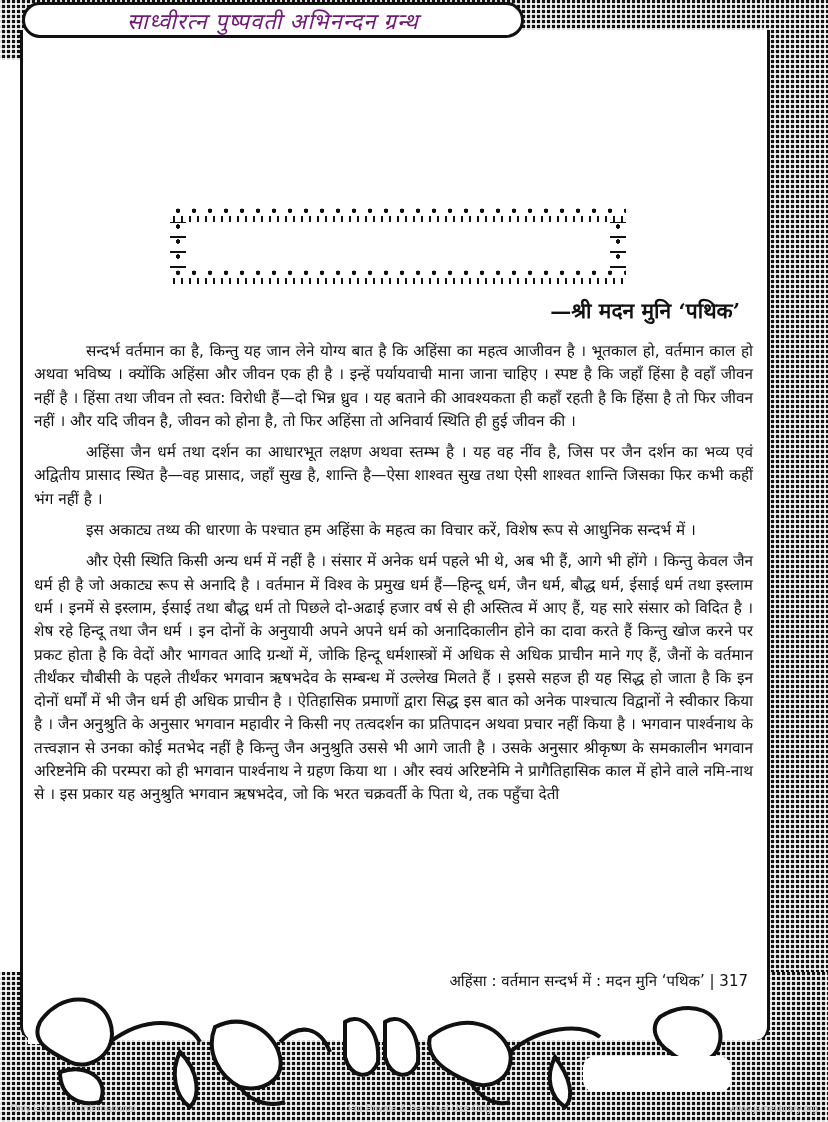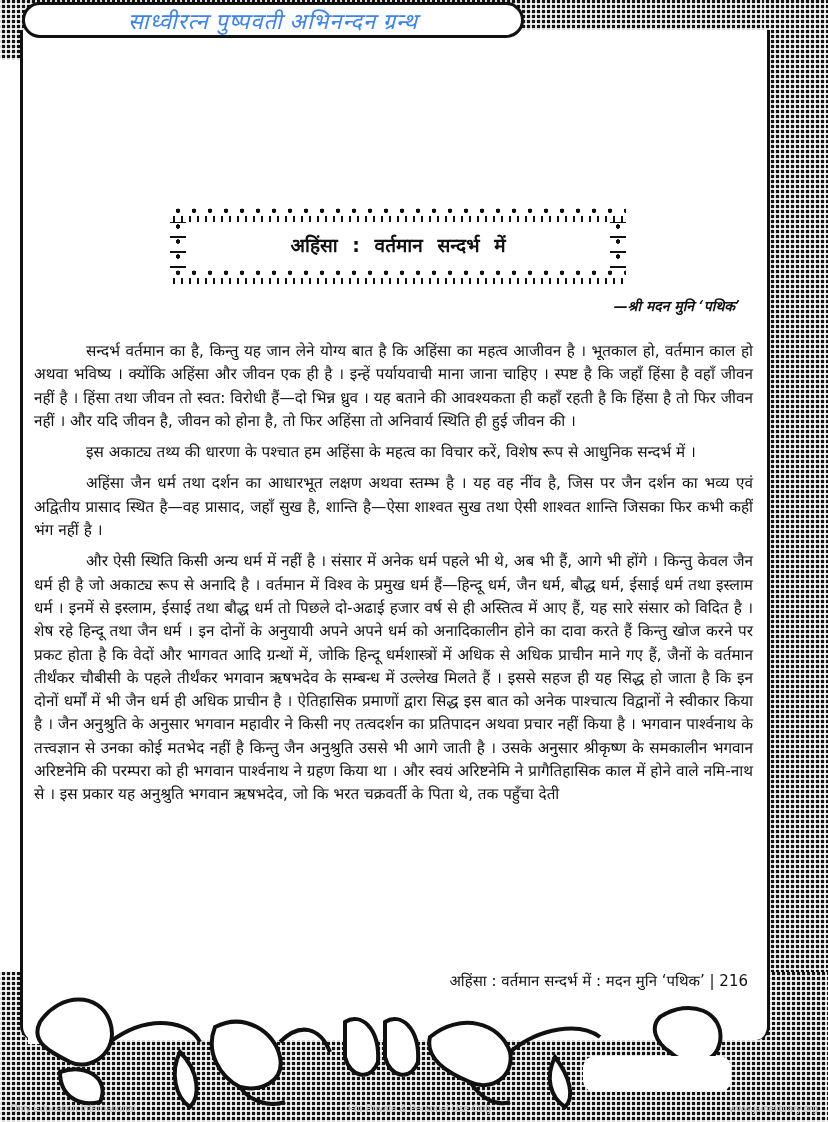--- a/index.html
+++ b/index.html
@@ -11,41 +11,41 @@
       linear-gradient(0deg, rgba(255,255,255,0.85) 1.6px, transparent 1.6px);
     background-size:5px 5px; }
   #top-grid { left:0; top:0; width:828px; height:34px; }
   #right-grid { right:0; top:0; width:64px; height:1122px; }
   #left-strip { left:0; top:0; width:24px; height:60px; }
   #bottom-grid { left:0; bottom:0; width:828px; height:150px; }
   .page { position:absolute; left:20px; top:30px; width:744px; height:1010px; background:#fff;
     border-radius:0 0 14px 14px; border-left:3px solid #111; border-right:3px solid #111; }
   .banner { position:absolute; left:22px; top:2px; width:496px; height:30px; background:#fff;
     border:3px solid #111; border-radius:18px; display:flex; align-items:center; justify-content:center; z-index:3; }
-  .banner span { font-family:Liberation Serif, serif; font-style:italic; font-size:22px; letter-spacing:1px; color:#3b82f6; }
+  .banner span { font-family:Liberation Sans, sans-serif; font-style:italic; font-size:22px; letter-spacing:1px; color:#701a75; }
   .title-box { position:absolute; left:170px; top:206px; width:456px; height:78px; z-index:2; }
   .tulip-row { position:absolute; left:0; width:456px; height:16px;
     background:
       radial-gradient(circle at 50% 30%, #111 2px, transparent 2.5px),
       linear-gradient(#fff,#fff);
     background-size:16px 16px; }
   .tulip-row::after { content:""; position:absolute; inset:0;
     background: repeating-linear-gradient(90deg, transparent 0 3px, #111 3px 5px, transparent 5px 11px, #111 11px 13px, transparent 13px 16px);
     -webkit-mask: linear-gradient(0deg,#000 0 40%, transparent 40%); mask: linear-gradient(0deg,#000 0 40%, transparent 40%); }
   .tulip-top { top:0; } .tulip-bottom { bottom:0; }
   .tulip-col { position:absolute; top:16px; width:16px; height:46px;
     background:
       radial-gradient(circle at 50% 30%, #111 2px, transparent 2.5px);
     background-size:16px 15px; border-bottom:none; }
   .tulip-col::after { content:""; position:absolute; inset:0;
     background: repeating-linear-gradient(0deg, #111 0 2px, transparent 2px 15px); }
   .tulip-left { left:0; } .tulip-right { right:0; }
   .title-text { position:absolute; left:20px; right:20px; top:20px; height:38px; display:flex; align-items:center; justify-content:center;
     font-size:19px; font-weight:bold; word-spacing:8px; }
-  .author { position:absolute; right:88px; top:296px; font-family:"DejaVu Serif", serif; font-style:italic; font-weight:bold; font-size:14px; }
+  .author { position:absolute; right:88px; top:296px; font-family:"DejaVu Serif", serif; font-weight:bold; font-size:21px; }
   .body-text { position:absolute; left:34px; width:736px; top:340px; font-family:"DejaVu Sans", sans-serif; font-size:15.3px; line-height:23.3px; text-align:justify; z-index:2; }
   .body-text p { margin:0 17px 8px 0; text-indent:52px; }
   .footer-line { position:absolute; right:80px; top:970px; font-size:15px; z-index:2; }
   .floral { position:absolute; left:0; bottom:0; width:828px; height:140px; z-index:4; }
   .wm { position:absolute; bottom:8px; font-size:10px; color:#bbb; z-index:5; font-family:"Liberation Sans", sans-serif; }
   .wm-left { left:10px; } .wm-center { left:348px; } .wm-right { right:10px; }
   .white-tab { position:absolute; left:583px; bottom:30px; width:148px; height:36px; background:#fff; border-radius:12px; z-index:5; }
 </style>
 </head>
 <body>
@@ -59,33 +59,32 @@
 
 <div class="banner">
   <span>साध्वीरत्न पुष्पवती अभिनन्दन ग्रन्थ</span>
 </div>
 
 <div class="title-box">
   <div class="tulip-row tulip-top"></div>
   <div class="tulip-col tulip-left"></div>
   <div class="tulip-col tulip-right"></div>
   <div class="tulip-row tulip-bottom"></div>
-  <div class="title-text">अहिंसा : वर्तमान सन्दर्भ में</div>
 </div>
 
 <div class="author">—श्री मदन मुनि ‘पथिक’</div>
 
 <div class="body-text">
   <p>सन्दर्भ वर्तमान का है, किन्तु यह जान लेने योग्य बात है कि अहिंसा का महत्व आजीवन है । भूतकाल हो, वर्तमान काल हो अथवा भविष्य । क्योंकि अहिंसा और जीवन एक ही है । इन्हें पर्यायवाची माना जाना चाहिए । स्पष्ट है कि जहाँ हिंसा है वहाँ जीवन नहीं है । हिंसा तथा जीवन तो स्वत: विरोधी हैं—दो भिन्न ध्रुव । यह बताने की आवश्यकता ही कहाँ रहती है कि हिंसा है तो फिर जीवन नहीं । और यदि जीवन है, जीवन को होना है, तो फिर अहिंसा तो अनिवार्य स्थिति ही हुई जीवन की ।</p>
+  <p>अहिंसा जैन धर्म तथा दर्शन का आधारभूत लक्षण अथवा स्तम्भ है । यह वह नींव है, जिस पर जैन दर्शन का भव्य एवं अद्वितीय प्रासाद स्थित है—वह प्रासाद, जहाँ सुख है, शान्ति है—ऐसा शाश्वत सुख तथा ऐसी शाश्वत शान्ति जिसका फिर कभी कहीं भंग नहीं है ।</p>
   <p>इस अकाट्य तथ्य की धारणा के पश्चात हम अहिंसा के महत्व का विचार करें, विशेष रूप से आधुनिक सन्दर्भ में ।</p>
-  <p>अहिंसा जैन धर्म तथा दर्शन का आधारभूत लक्षण अथवा स्तम्भ है । यह वह नींव है, जिस पर जैन दर्शन का भव्य एवं अद्वितीय प्रासाद स्थित है—वह प्रासाद, जहाँ सुख है, शान्ति है—ऐसा शाश्वत सुख तथा ऐसी शाश्वत शान्ति जिसका फिर कभी कहीं भंग नहीं है ।</p>
   <p style="margin-bottom:0">और ऐसी स्थिति किसी अन्य धर्म में नहीं है । संसार में अनेक धर्म पहले भी थे, अब भी हैं, आगे भी होंगे । किन्तु केवल जैन धर्म ही है जो अकाट्य रूप से अनादि है । वर्तमान में विश्व के प्रमुख धर्म हैं—हिन्दू धर्म, जैन धर्म, बौद्ध धर्म, ईसाई धर्म तथा इस्लाम धर्म । इनमें से इस्लाम, ईसाई तथा बौद्ध धर्म तो पिछले दो-अढाई हजार वर्ष से ही अस्तित्व में आए हैं, यह सारे संसार को विदित है । शेष रहे हिन्दू तथा जैन धर्म । इन दोनों के अनुयायी अपने अपने धर्म को अनादिकालीन होने का दावा करते हैं किन्तु खोज करने पर प्रकट होता है कि वेदों और भागवत आदि ग्रन्थों में, जोकि हिन्दू धर्मशास्त्रों में अधिक से अधिक प्राचीन माने गए हैं, जैनों के वर्तमान तीर्थंकर चौबीसी के पहले तीर्थंकर भगवान ऋषभदेव के सम्बन्ध में उल्लेख मिलते हैं । इससे सहज ही यह सिद्ध हो जाता है कि इन दोनों धर्मों में भी जैन धर्म ही अधिक प्राचीन है । ऐतिहासिक प्रमाणों द्वारा सिद्ध इस बात को अनेक पाश्चात्य विद्वानों ने स्वीकार किया है । जैन अनुश्रुति के अनुसार भगवान महावीर ने किसी नए तत्वदर्शन का प्रतिपादन अथवा प्रचार नहीं किया है । भगवान पार्श्वनाथ के तत्त्वज्ञान से उनका कोई मतभेद नहीं है किन्तु जैन अनुश्रुति उससे भी आगे जाती है । उसके अनुसार श्रीकृष्ण के समकालीन भगवान अरिष्टनेमि की परम्परा को ही भगवान पार्श्वनाथ ने ग्रहण किया था । और स्वयं अरिष्टनेमि ने प्रागैतिहासिक काल में होने वाले नमि-नाथ से । इस प्रकार यह अनुश्रुति भगवान ऋषभदेव, जो कि भरत चक्रवर्ती के पिता थे, तक पहुँचा देती</p>
 </div>
 
-<div class="footer-line">अहिंसा : वर्तमान सन्दर्भ में : मदन मुनि ‘पथिक’ | 216</div>
+<div class="footer-line">अहिंसा : वर्तमान सन्दर्भ में : मदन मुनि ‘पथिक’ | 317</div>
 
 <svg class="floral" viewBox="0 0 828 140" preserveAspectRatio="none">
   <g fill="#fff" stroke="#111" stroke-width="4">
     <path d="M28 20 Q30 60 60 62 L28 62 Z" fill="#fff" stroke="none"></path>
     <path d="M40 40 C60 10 100 10 110 40 C120 70 90 90 70 80 C50 70 30 60 40 40 Z"></path>
     <path d="M60 90 C90 80 110 100 100 120 C80 125 60 115 60 90 Z"></path>
     <path d="M110 60 C150 30 190 40 200 60" fill="none"></path>
     <path d="M180 70 C200 90 200 115 190 125 C175 115 170 90 180 70 Z"></path>
     <path d="M215 45 C245 30 275 50 280 75 C285 100 260 110 240 105 C220 95 205 70 215 45 Z"></path>
     <path d="M240 105 C250 120 270 125 285 120" fill="none"></path>

